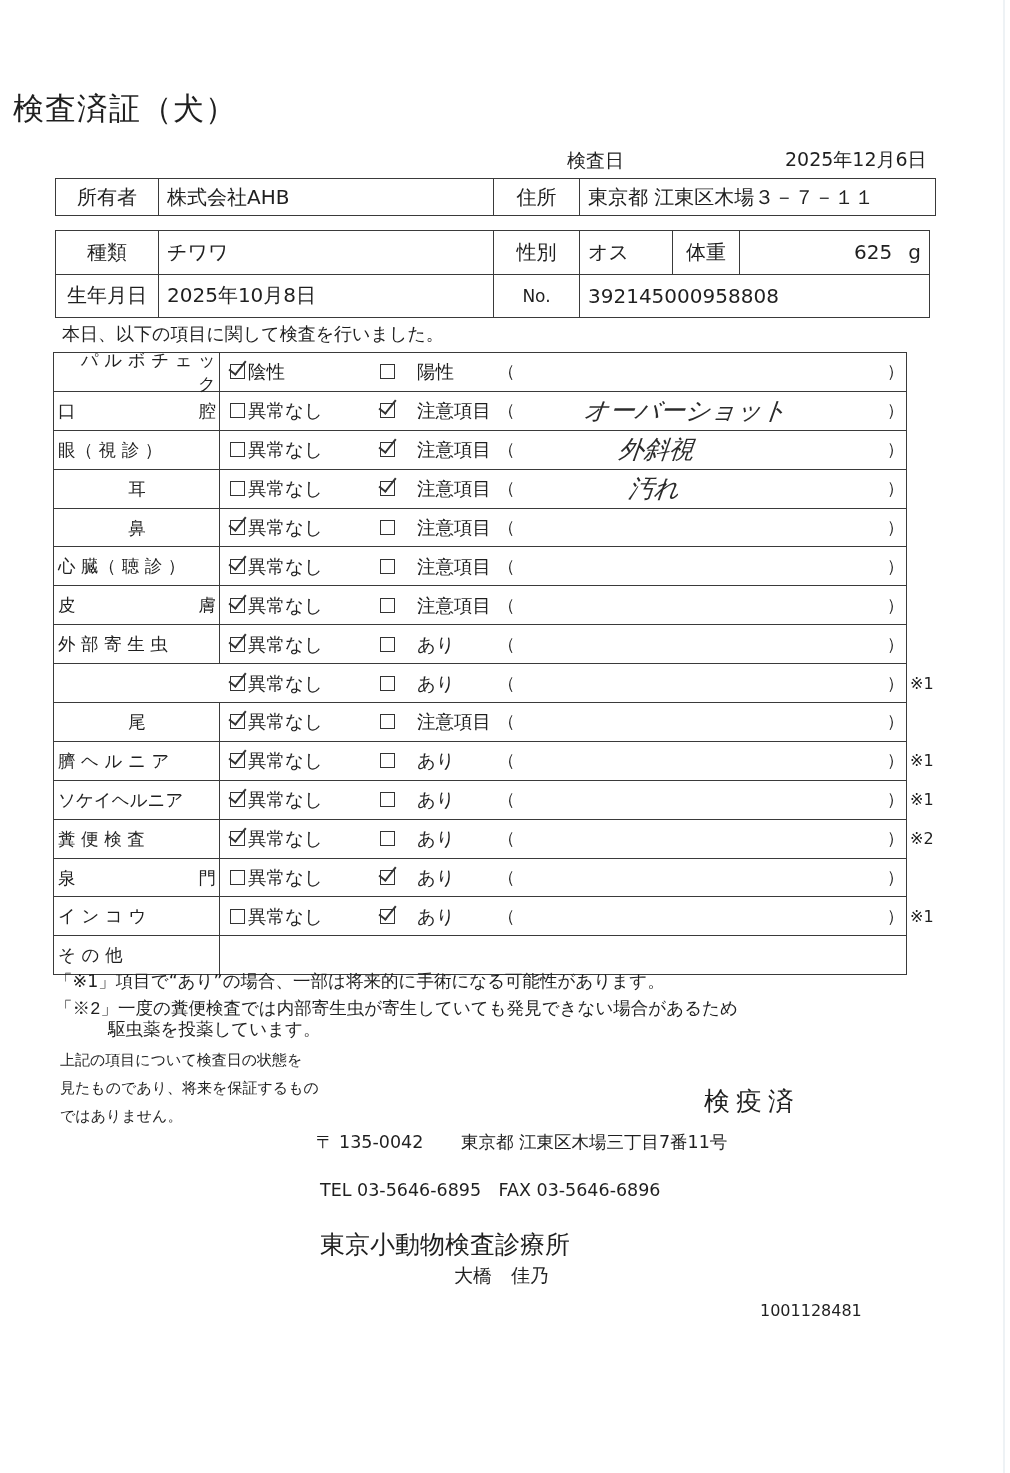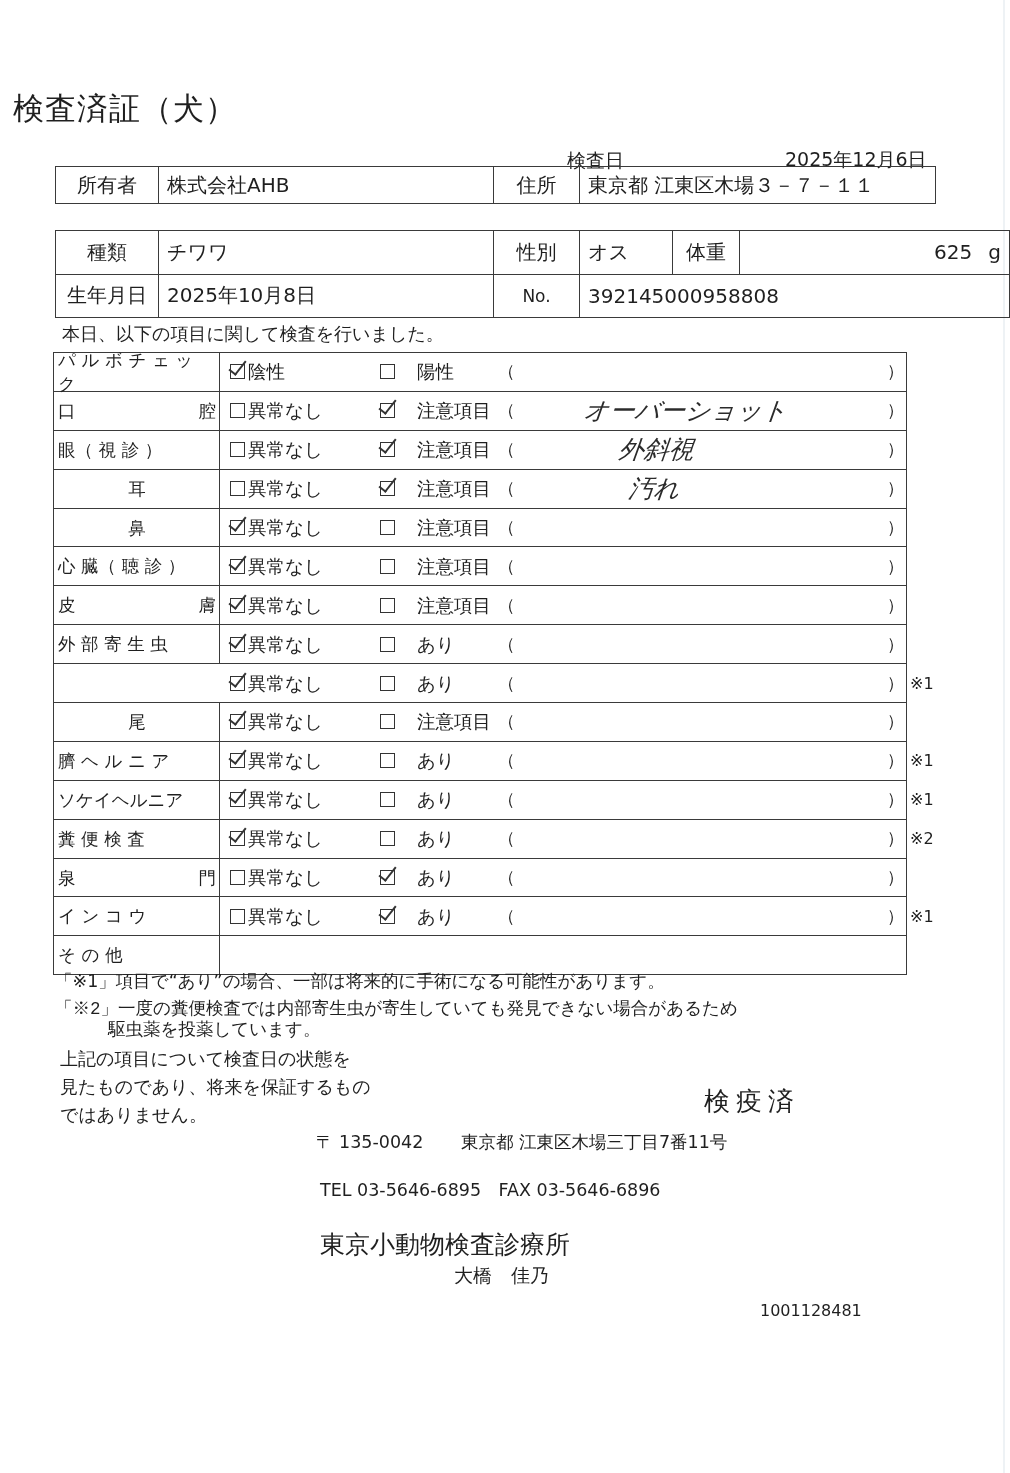--- a/index.html
+++ b/index.html
@@ -9,42 +9,42 @@
   }
   .edge { position:absolute; left:1003px; top:0; width:2px; height:1473px; background:#eef2f5; }
   .title { position:absolute; left:13px; width:980px; top:88px; text-align:left; font-size:31px; letter-spacing:1px; }
   .date-label { position:absolute; left:567px; top:148px; font-size:19px; }
   .date-val { position:absolute; left:785px; top:147px; font-size:19px; }
 
   table.box { position:absolute; border-collapse:collapse; }
   table.box td { border:1.6px solid #3a3a3a; font-size:20px; padding:0 8px; white-space:nowrap; }
   .lbl { text-align:center; }
 
-  .t1 { left:55px; top:166px; width:881px; height:38px; }
-  .t2 { left:55px; top:230px; width:955px; height:88px; }
+  .t1 { left:55px; top:178px; width:881px; height:38px; }
+  .t2 { left:55px; top:230px; width:875px; height:88px; }
 
   .intro { position:absolute; left:62px; top:322px; font-size:18px; }
 
   .grid { position:absolute; left:53px; top:352px; width:852px; border:1.6px solid #3a3a3a; border-bottom:none; }
   .row { height:37.9px; border-bottom:1.6px solid #3a3a3a; position:relative; display:flex; align-items:center; font-size:18.5px; }
-  .row .item { width:166px; height:100%; border-right:1.6px solid #3a3a3a; display:flex; align-items:center; justify-content:space-between; padding:0 3px 0 4px; box-sizing:border-box; font-size:17.5px; }
+  .row .item { width:166px; height:100%; border-right:1.6px solid #3a3a3a; display:flex; align-items:center; justify-content:space-between; padding:0 3px 0 4px; box-sizing:border-box; font-size:17.5px;text-align:right; }
   .row .item.center { justify-content:center; }
   .row .opt1 { position:absolute; left:176px; display:flex; align-items:center; }
   .row .opt2 { position:absolute; left:326px; display:flex; align-items:center;gap:19px; }
   .row .paren-l { position:absolute; left:444px; font-size:17px; }
   .row .paren-r { position:absolute; left:833px; font-size:17px; }
   .row .note { position:absolute; left:530px; font-family:"DejaVu Serif", serif; font-style:italic; font-size:25px; color:#2b2b2b; transform:skewX(-6deg); }
   .row .mark { position:absolute; left:856px; font-size:16px; }
   .cb { display:inline-block; width:13px; height:13px; border:1.5px solid #333; margin-right:3px; position:relative; }
   .cb.on::after { content:""; position:absolute; left:2px; top:-8px; width:7px; height:16px; border-right:2px solid #333; border-bottom:2px solid #333; transform:rotate(38deg); }
 
   .foot1 { position:absolute; left:55px; top:969px; font-size:17.5px; }
   .foot2 { position:absolute; left:55px; top:996px; font-size:17.5px;font-family:Liberation Mono, monospace; }
   .foot3 { position:absolute; left:108px; top:1017px; font-size:17.5px;text-align:center; }
-  .disc { position:absolute; left:60px; top:1046px; font-size:18px; line-height:28px;font-family:Liberation Mono, monospace; }
+  .disc { position:absolute; left:60px; top:1046px; font-size:15px; line-height:28px; }
   .stamp { position:absolute; left:704px; top:1084px; font-size:26px; letter-spacing:6px; }
   .addr { position:absolute; left:316px; top:1130px; font-size:17.5px; }
   .addr .zip { margin-right:32px; }
   .tel { position:absolute; left:320px; top:1178px; font-size:17.5px; }
   .clinic { position:absolute; left:320px; top:1228px; font-size:25px; }
   .vet { position:absolute; left:454px; top:1263px; font-size:19px; }
   .docno { position:absolute; left:760px; top:1301px; font-size:16px; }
 </style>
 </head>
 <body>

